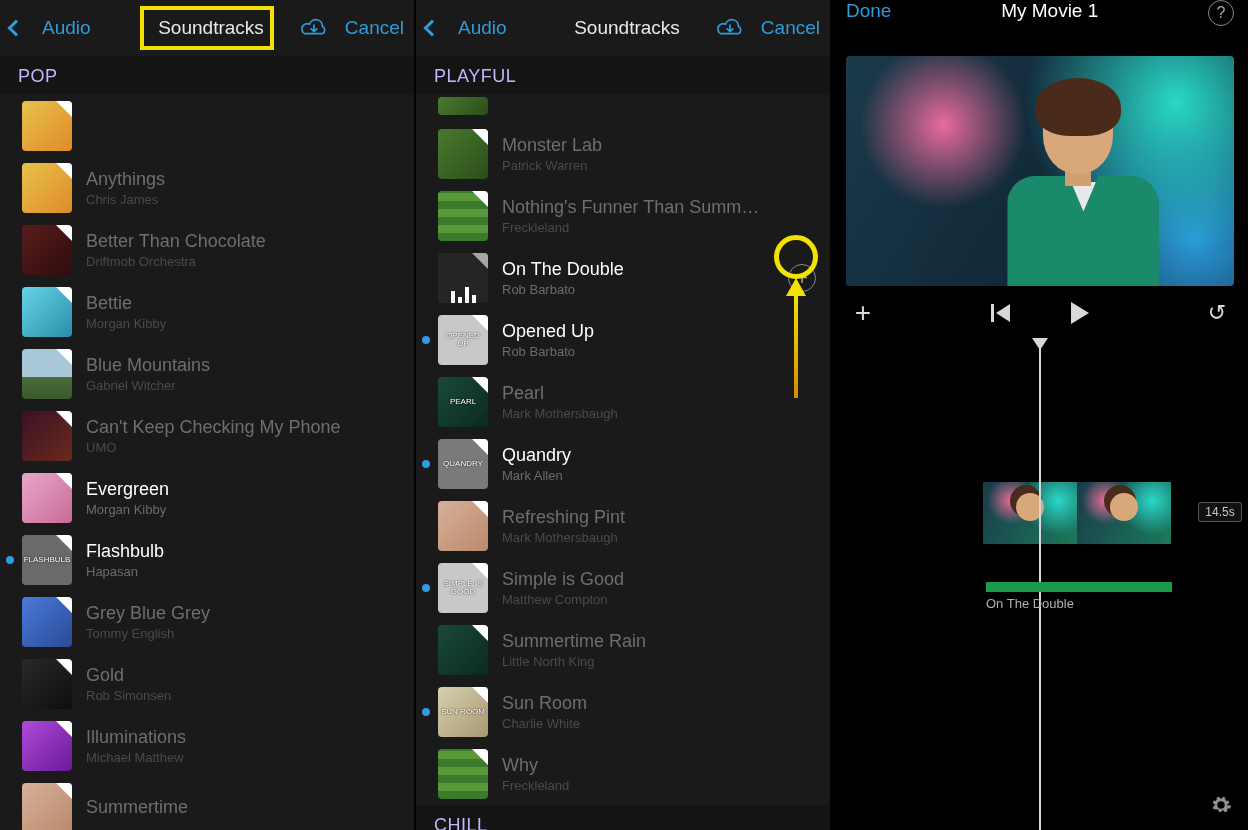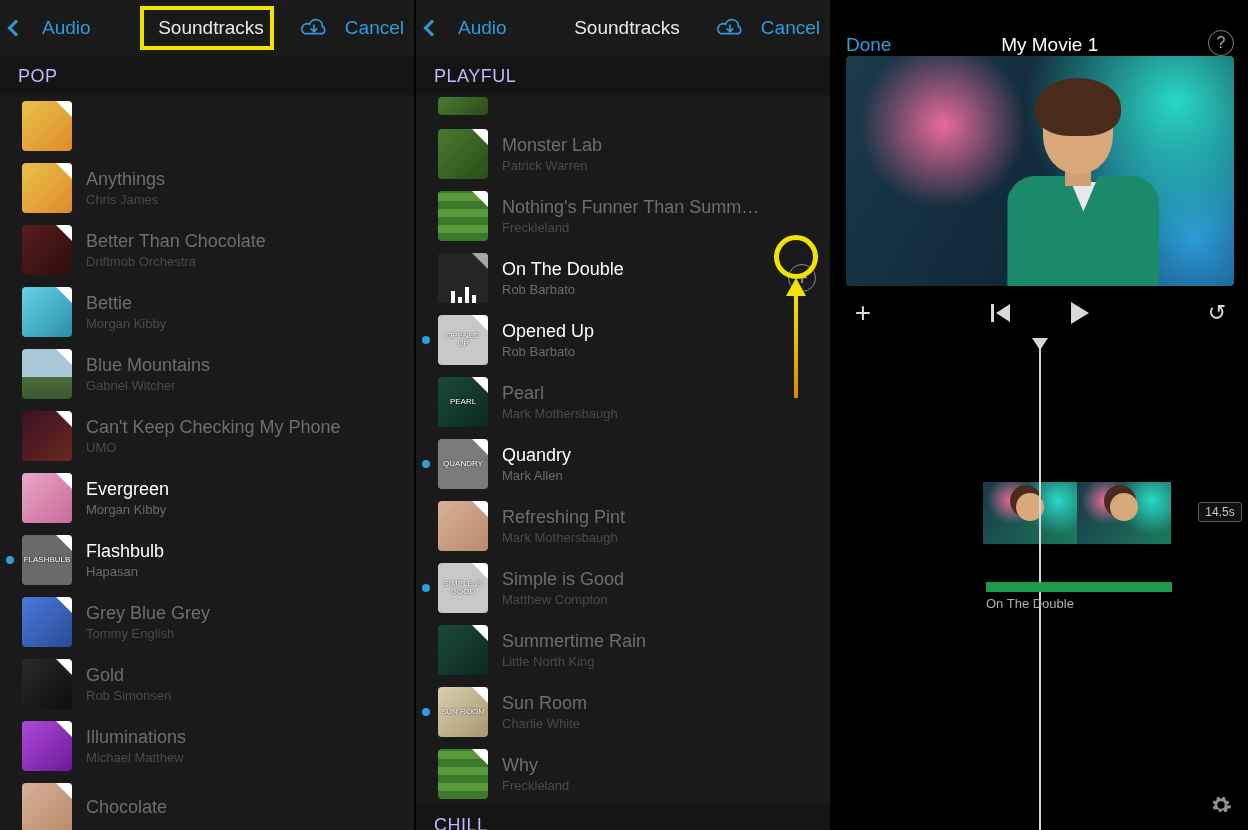--- a/index.html
+++ b/index.html
@@ -129,21 +129,21 @@
   .anno-arrow {
     position:absolute; width:12px; height:120px; z-index:50; pointer-events:none;
   }
   .anno-arrow .shaft { position:absolute; left:4px; top:18px; width:4px; bottom:0; background:linear-gradient(#f2e200,#d88a00); }
   .anno-arrow .head {
     position:absolute; left:-4px; top:0; width:0; height:0;
     border-left:10px solid transparent; border-right:10px solid transparent; border-bottom:18px solid #f2e200;
   }
 
   
-  .p3-nav { height:56px; display:flex; align-items:flex-end; justify-content:space-between; padding:0 14px; }
+  .p3-nav { height:56px; display:flex; align-items:flex-start; justify-content:space-between; padding:0 14px; }
   .p3-nav .done { color:#2e9bdc; font-size:19px; cursor:pointer; }
   .p3-nav .title { color:#fff; font-size:19px; font-weight:500; }
   .p3-nav .help { width:26px; height:26px; border:1.5px solid #888; border-radius:50%; color:#aaa; display:flex; align-items:center; justify-content:center; font-size:16px; cursor:pointer;}
   .preview {
     margin:0 14px; height:230px; border-radius:4px; overflow:hidden; position:relative;
     background:
       radial-gradient(circle at 25% 30%, #e86a9a 0%, transparent 25%),
       radial-gradient(circle at 85% 20%, #2ad8c8 0%, transparent 40%),
       radial-gradient(circle at 90% 80%, #2a98d8 0%, transparent 40%),
       linear-gradient(120deg,#1a3a4a,#0a1a2a);
@@ -332,21 +332,21 @@
         <div class="row-text">
           <div class="row-title">Illuminations</div>
           <div class="row-sub">Michael Matthew</div>
         </div>
       </div>
       <div class="row dimmed">
         <div class="thumb g-peach">
           <div class="corner"></div>
         </div>
         <div class="row-text">
-          <div class="row-title">Chocolate</div>
+          <div class="row-title">Summertime</div>
           <div class="row-sub"></div>
         </div>
       </div>
     </div>
 </div>
 
 <div class="pane pane2">
   <div class="navbar">
     <div class="nav-left">
       <div class="nav-back">

